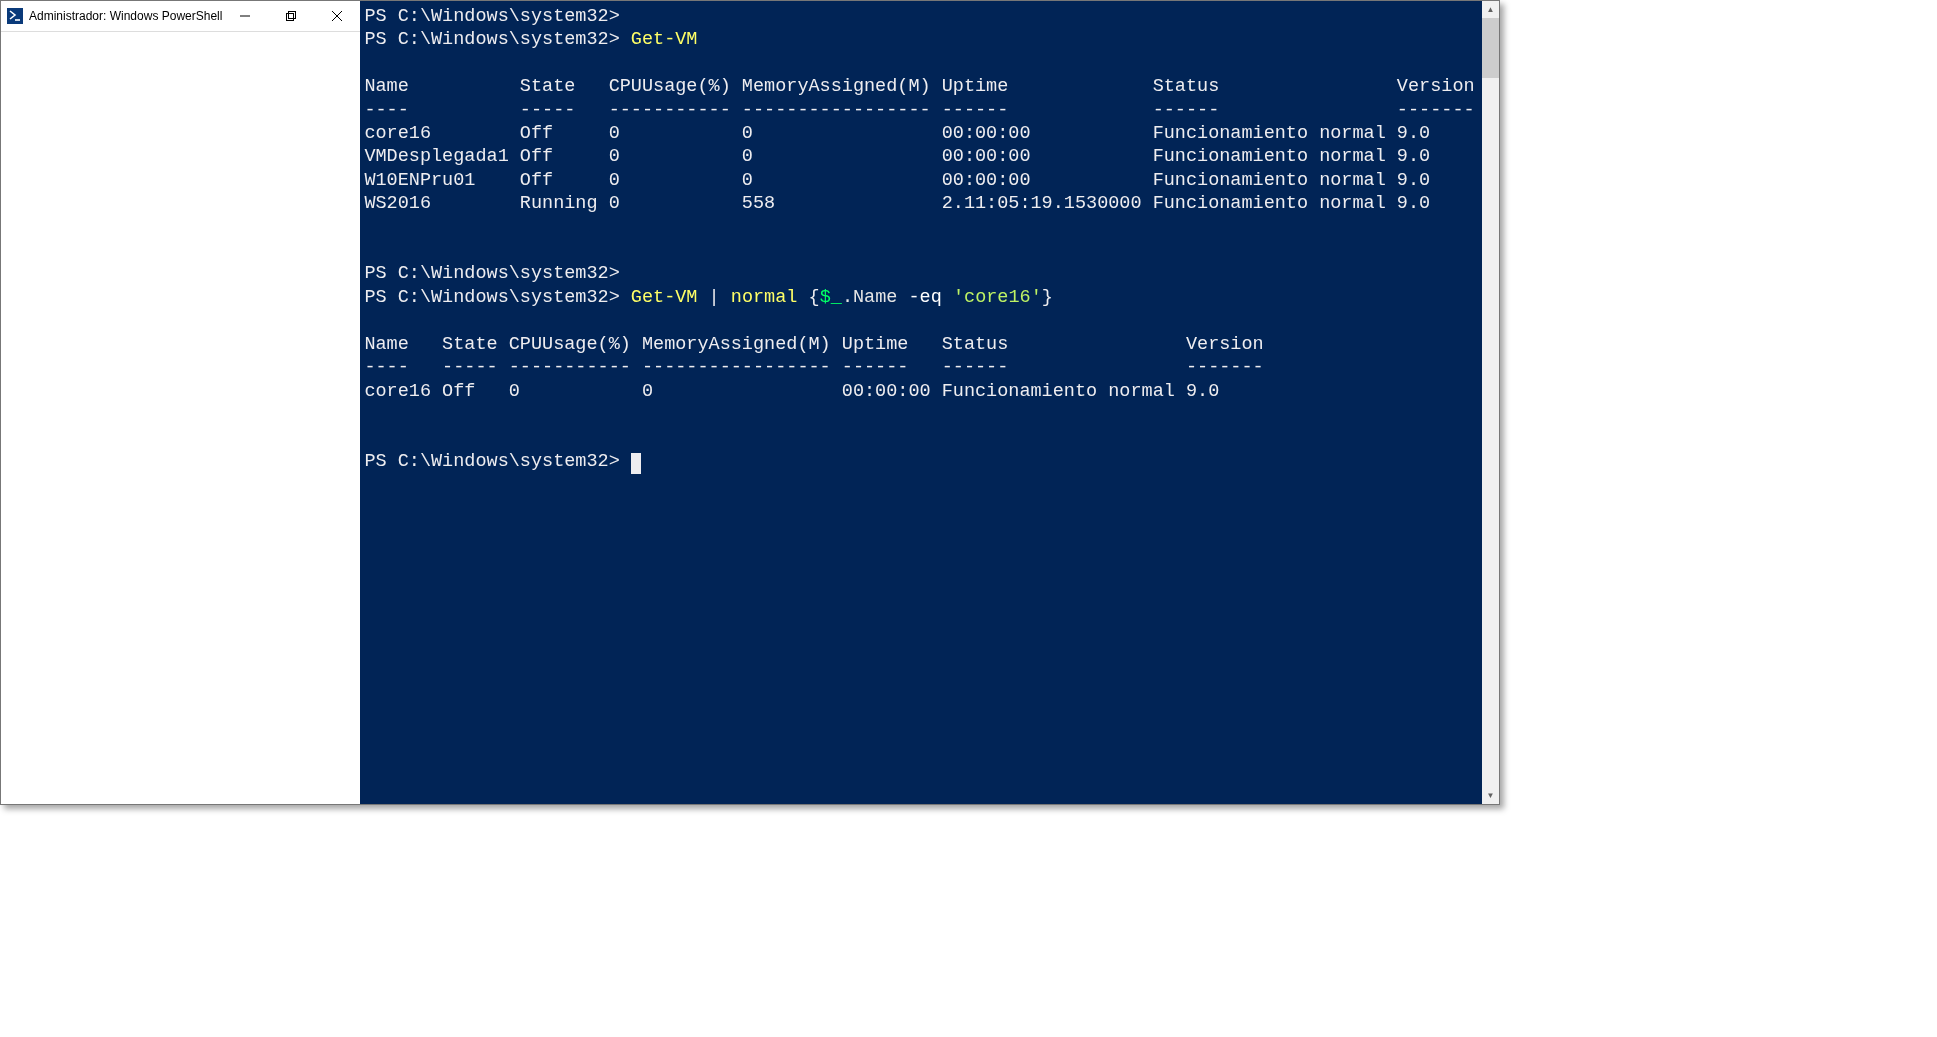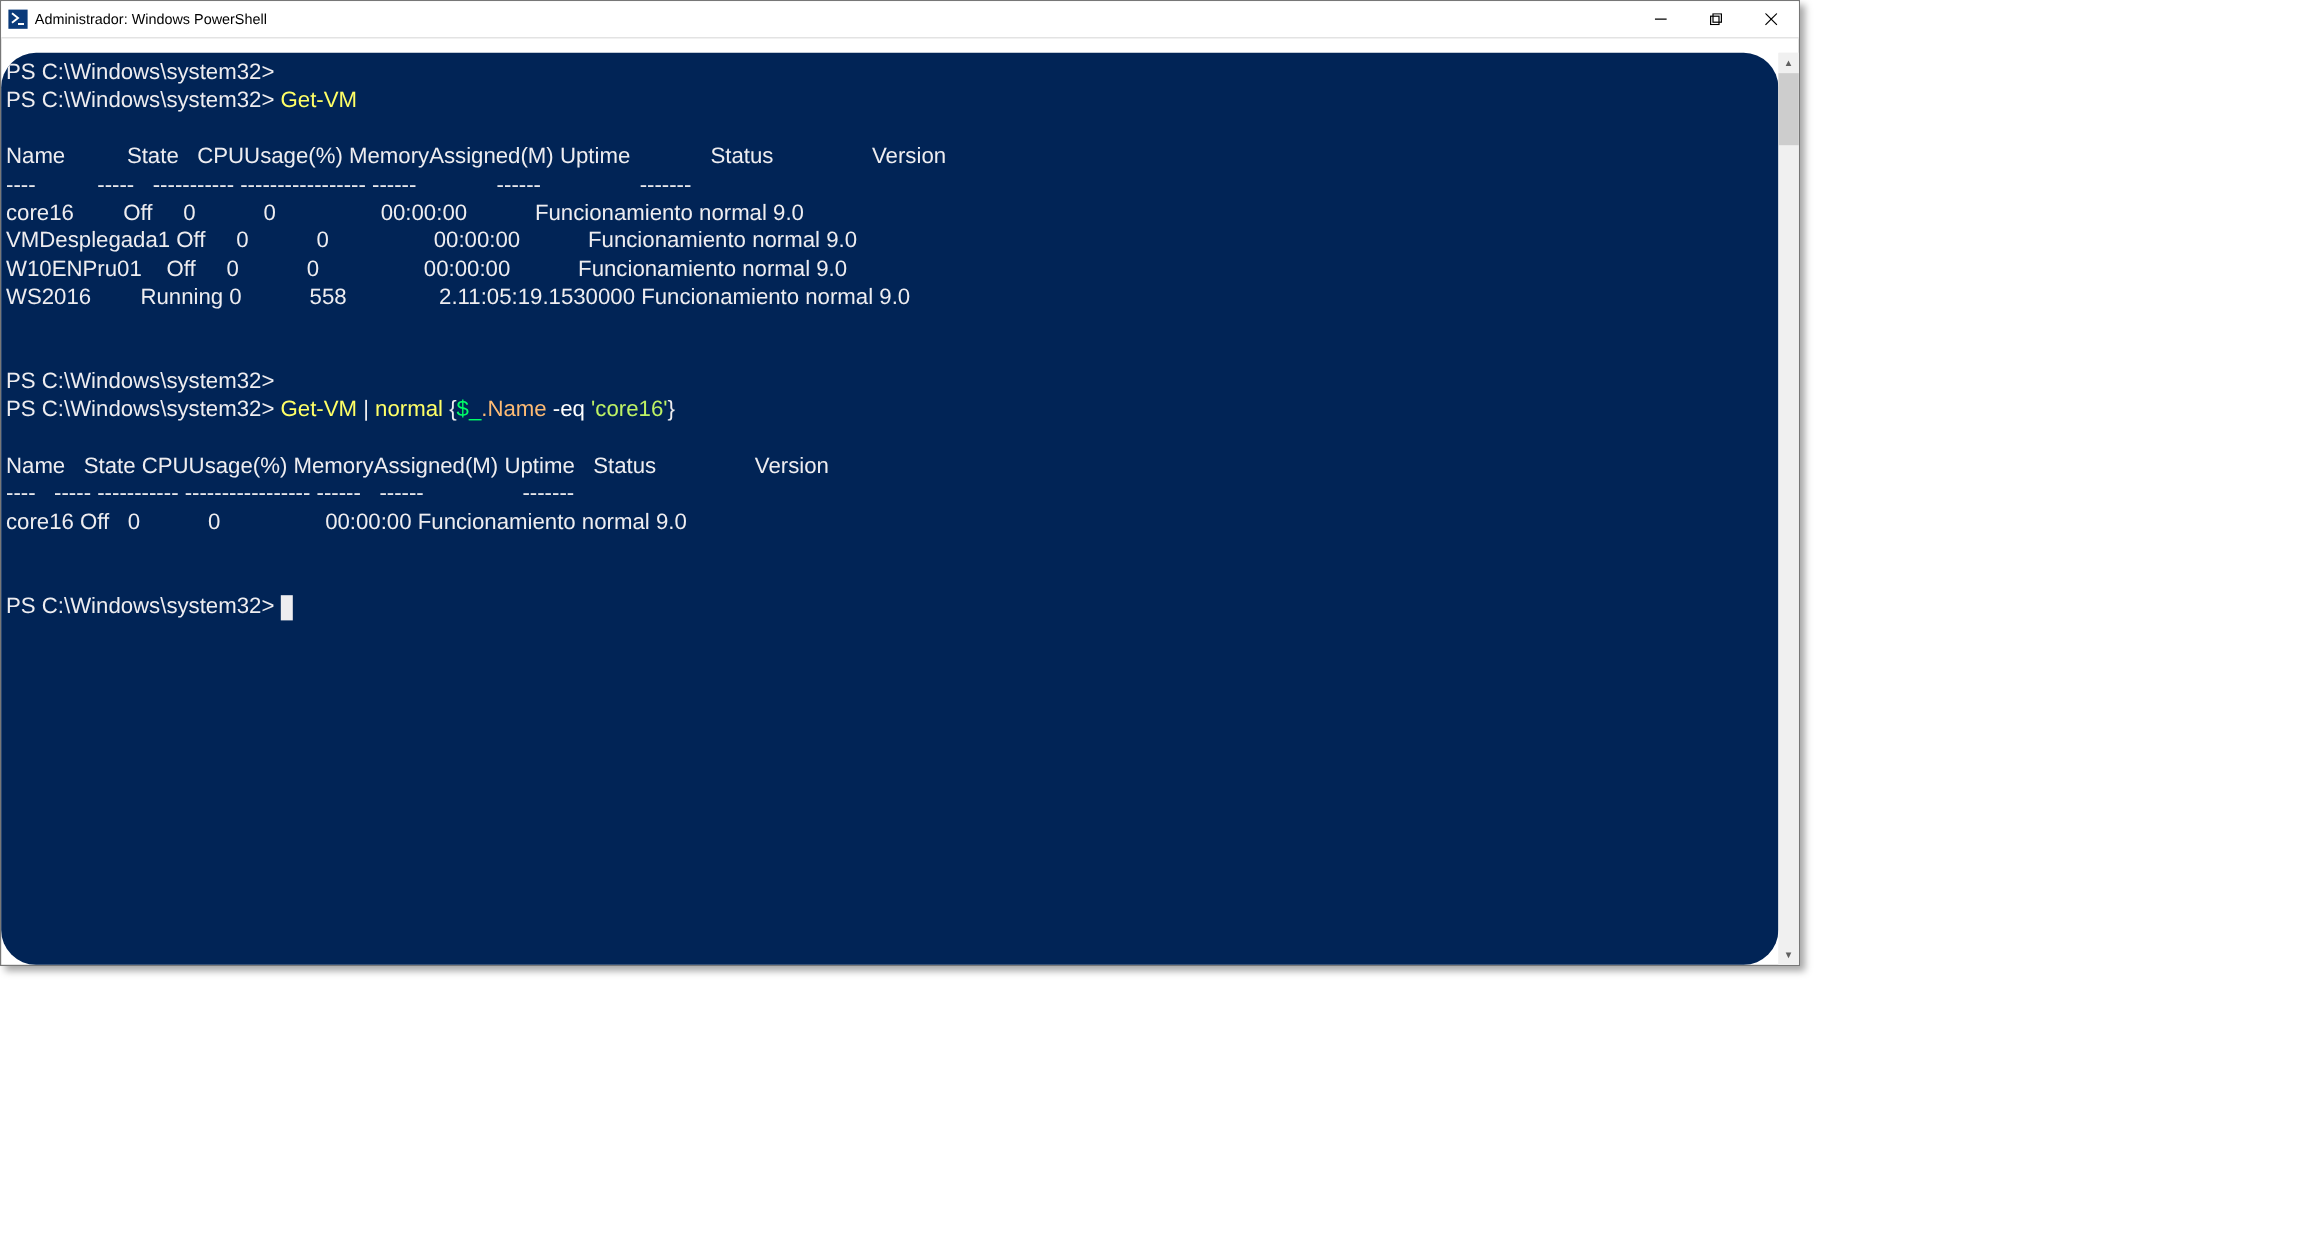--- a/index.html
+++ b/index.html
@@ -8,21 +8,21 @@
     font-family:"Segoe UI",Tahoma,sans-serif;
     overflow:hidden;
   }
   .window{
     position:absolute;
     left:0;top:0;
     width:1498px;height:803px;
     border:1px solid #777;
     background:#fff;
     box-shadow:4px 4px 6px rgba(0,0,0,.35);
-    display:flex;flex-direction:column;gap:12px;
+    display:flex;flex-direction:row;
   }
   .titlebar{
     height:30px;
     background:#fff;
     display:flex;align-items:center;
     border-bottom:1px solid #ddd;
     user-select:none;
   }
   .titlebar .icon{
     width:16px;height:16px;
@@ -45,27 +45,26 @@
   }
   .client{
     flex:1 1 auto;
     display:flex;
     min-height:0;
   }
   .console{
     flex:1 1 auto;
     background:#012456;
     color:#eeedf0;
-    font-family:Liberation Sans, sans-serif;
+    font-family:Liberation Mono, monospace;
     font-size:18.5px;
     line-height:23.4px;
     padding:4px 0 0 4px;
     white-space:pre;
     overflow:hidden;
-    border-radius:29px;
   }
   .scrollbar{
     width:17px;
     background:#f0f0f0;
     display:flex;flex-direction:column;
   }
   .sb-btn{
     height:17px;
     background:#f0f0f0;
     display:flex;align-items:center;justify-content:center;
@@ -77,21 +76,21 @@
     position:absolute;left:0;top:0;
     width:100%;height:60px;
     background:#cdcdcd;
   }
   
   .c-prompt{color:#eeedf0;}
   .c-cmd{color:#ffff66;}
   .c-pipe{color:#eeedf0;}
   .c-brace{color:#eeedf0;}
   .c-var{color:#00ff66;}
-  .c-mem{color:#fdba74;}
+  .c-mem{color:#e5e5e5;}
   .c-op{color:#ffffff;}
   .c-str{color:#bef264;}
   .c-white{color:#eeedf0;}
   .cursor{
     display:inline-block;width:10px;height:21px;
     background:#eeedf0;
     vertical-align:text-bottom;
     margin-bottom:-2px;
   }
 </style>

